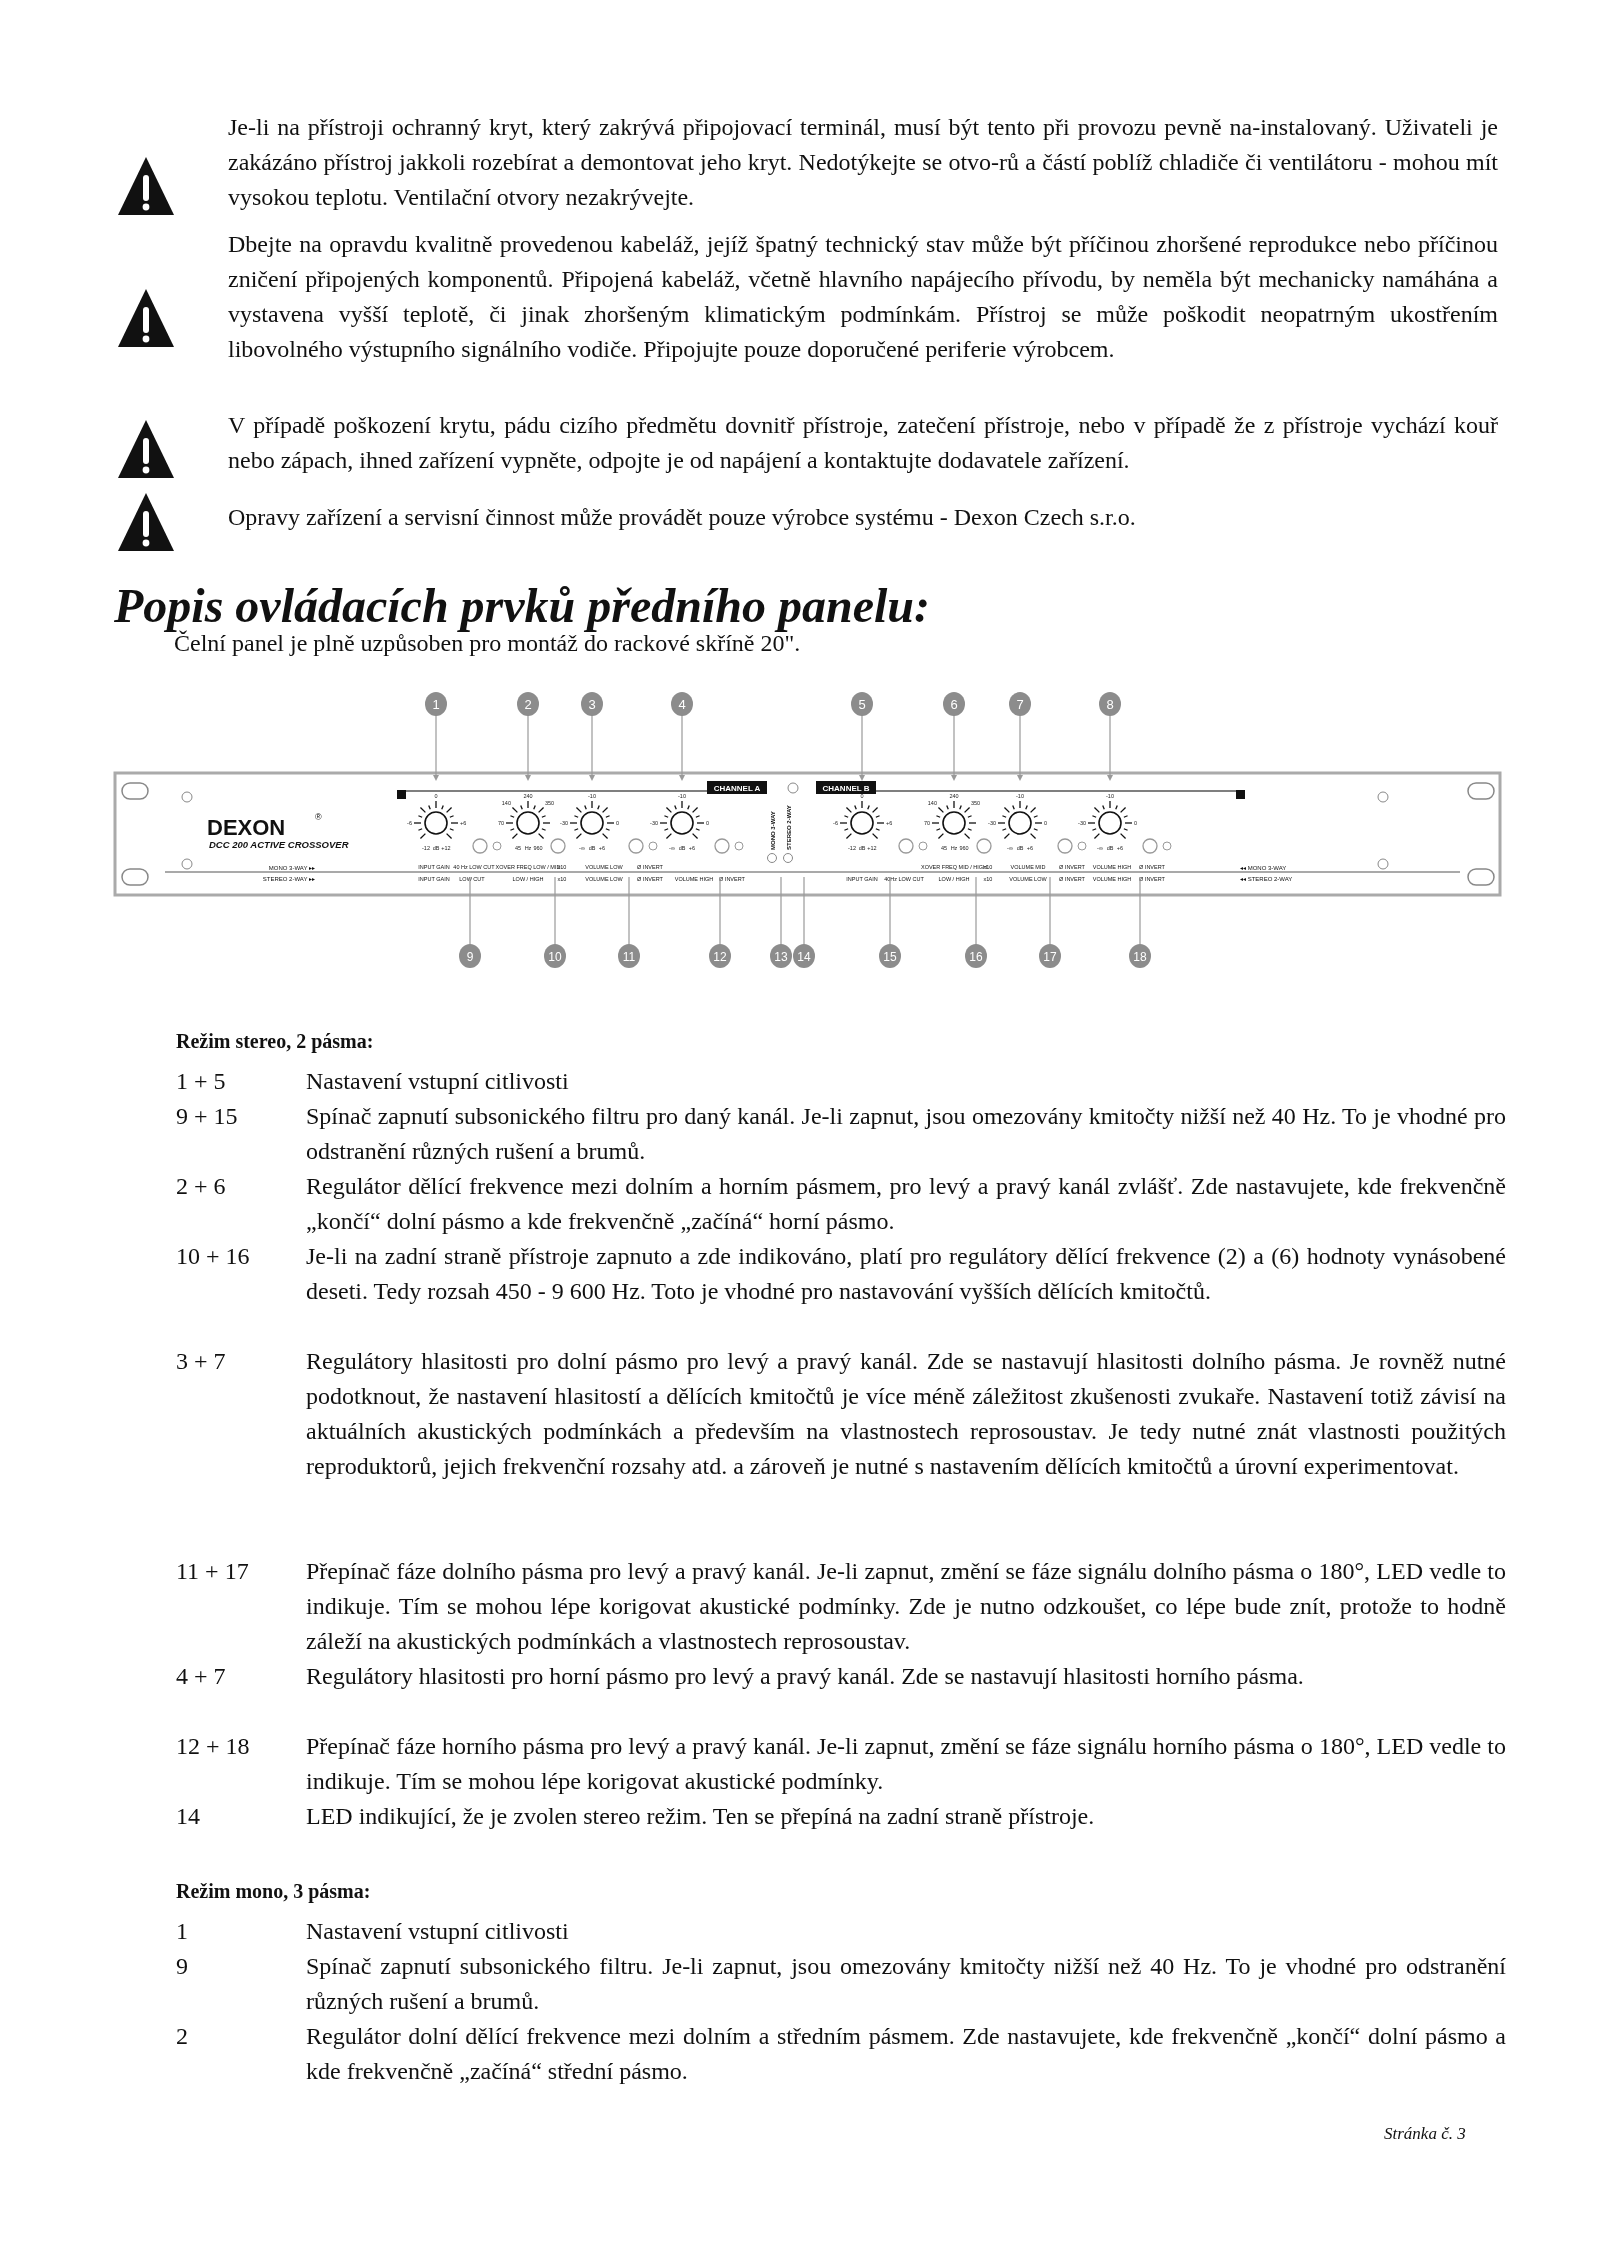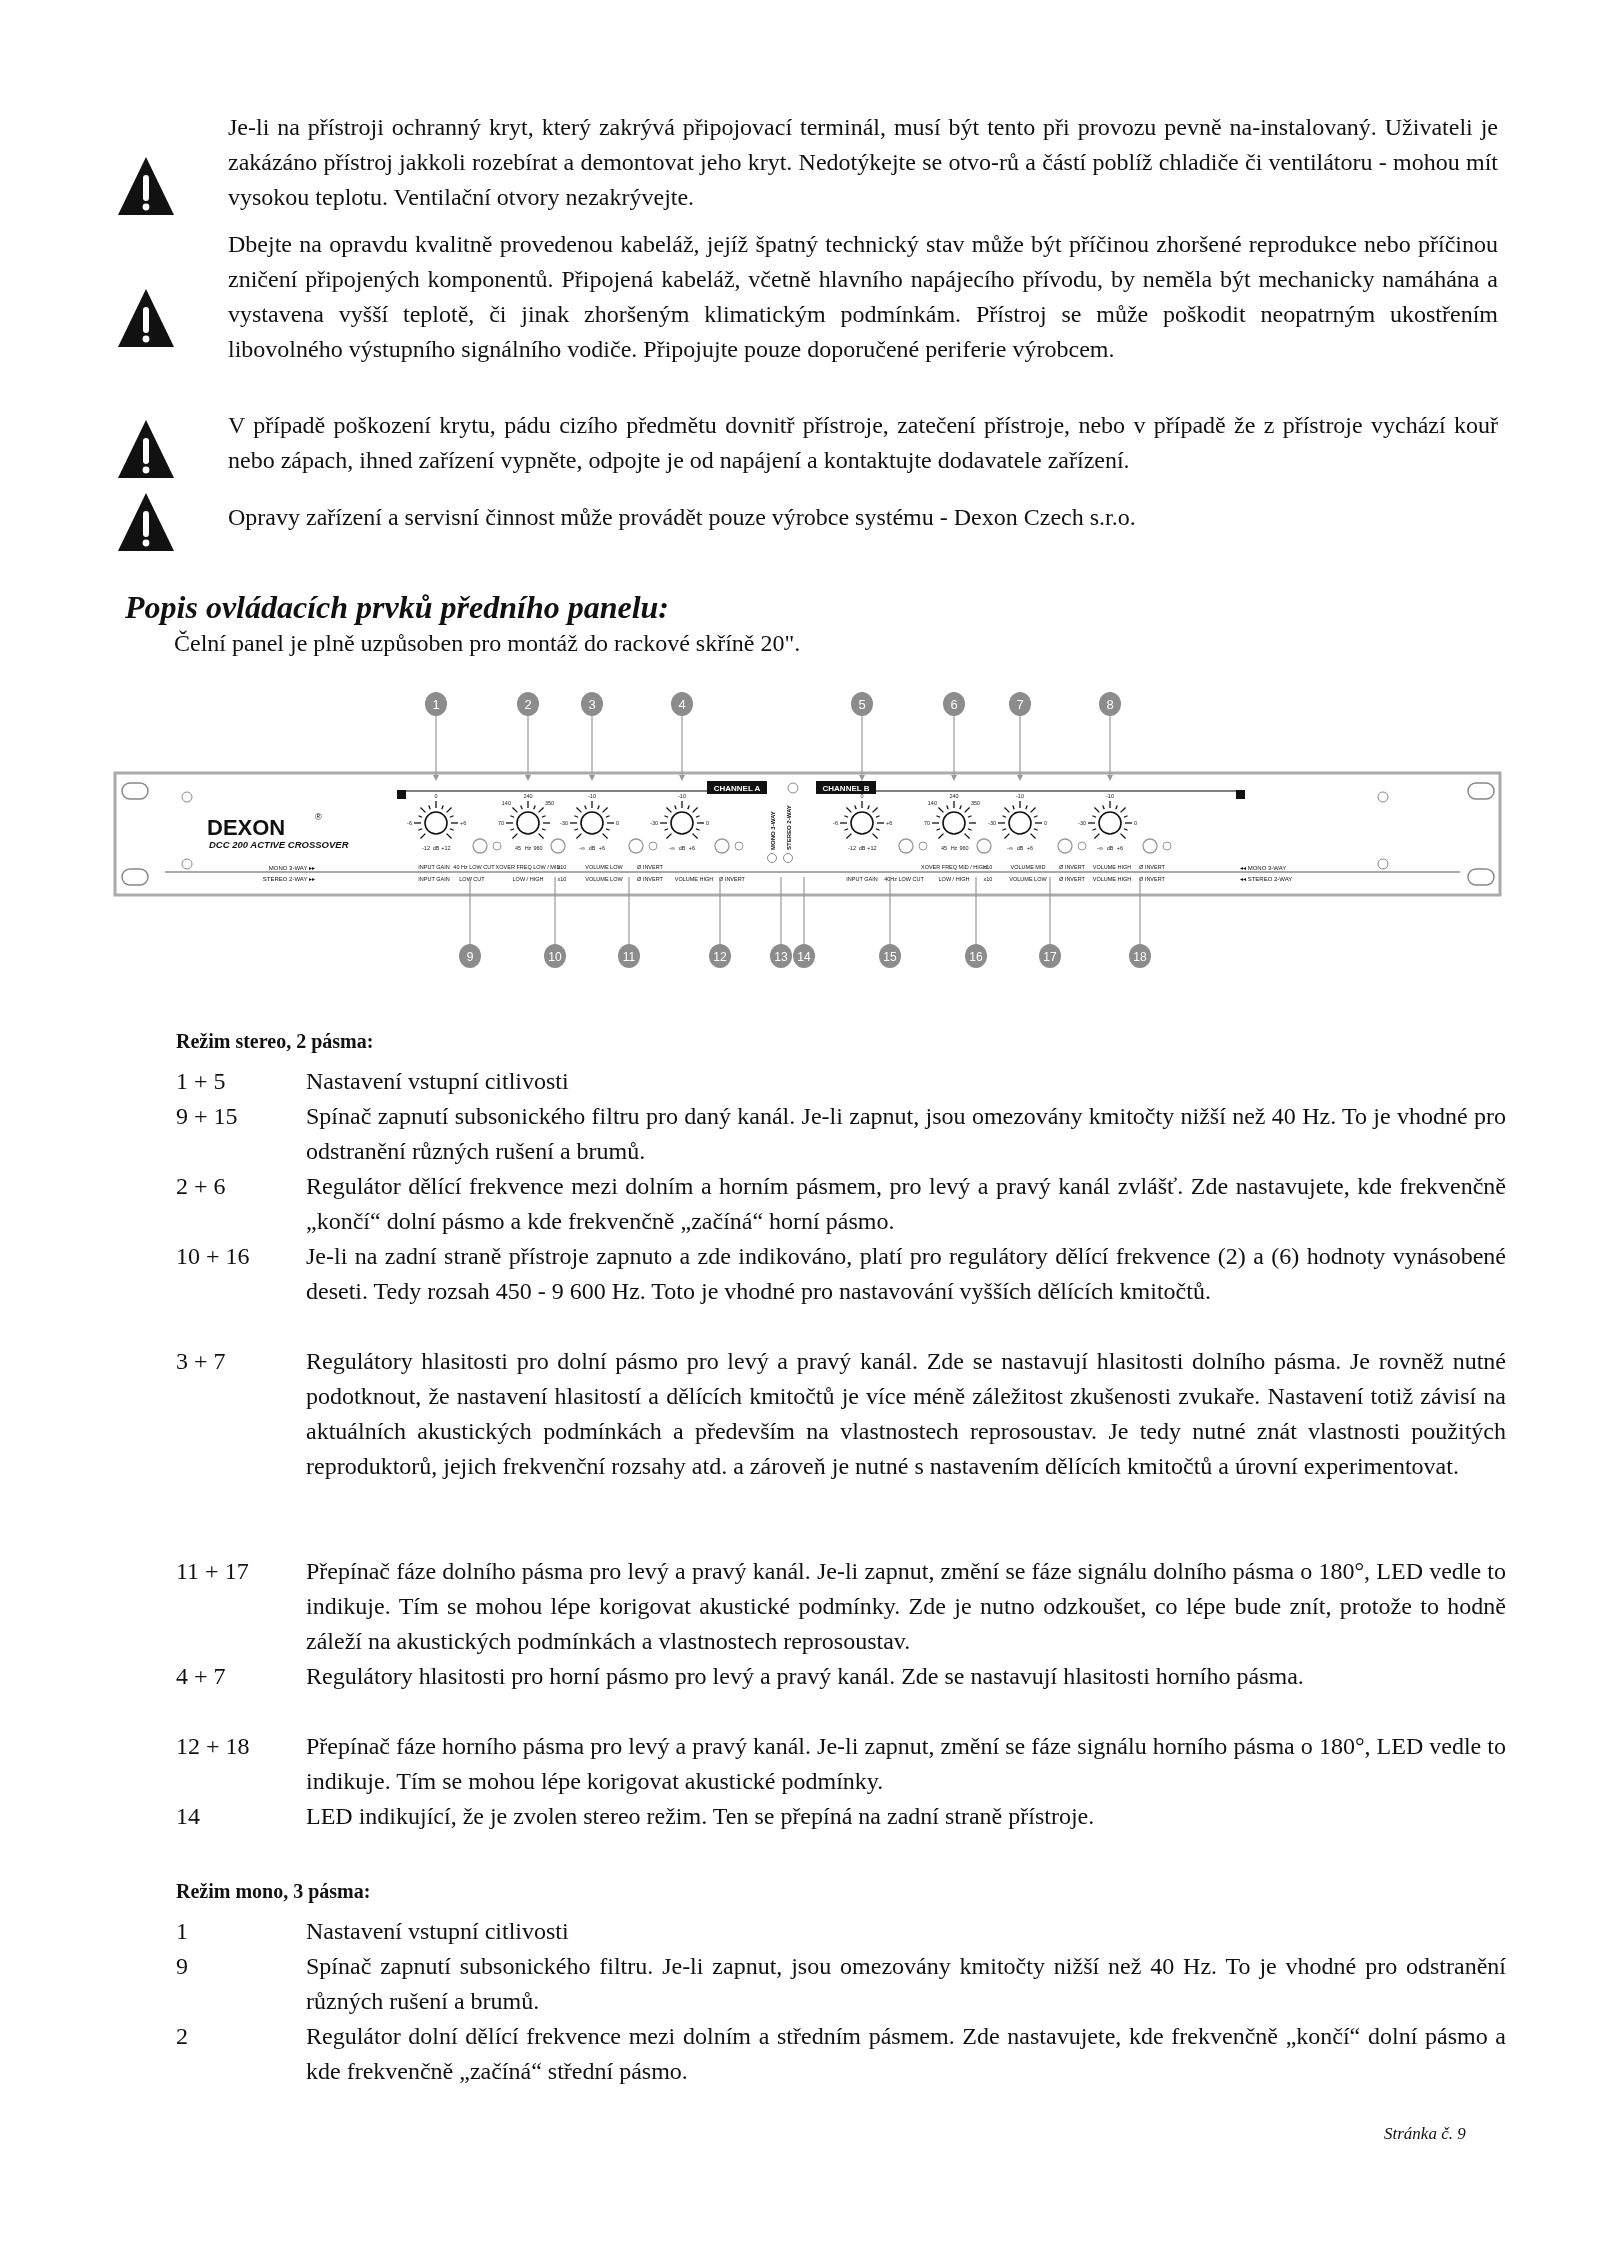--- a/index.html
+++ b/index.html
@@ -1,21 +1,21 @@
 <!DOCTYPE html>
 <html><head>
 <meta charset="utf-8">
 <style>
   html, body { margin:0; padding:0; background:#fff; }
   body { width:1600px; height:2264px; position:relative; overflow:hidden;
          font-family:"Liberation Serif","DejaVu Serif",serif; color:#111; }
   .warn { position:absolute; left:228px; width:1270px; font-size:24px; line-height:35px; text-align:justify; }
   .warn-icon { position:absolute; width:60px; height:62px; }
   .warn-icon svg { width:100%; height:100%; }
-  h2.section { position:absolute; left:114px; top:578px; margin:11px; font-size:32px; font-weight:bold; font-style:italic; }
+  h2.section { position:absolute; left:114px; top:578px; margin:0; font-size:48px; font-weight:bold; font-style:italic; }
   .intro { position:absolute; left:174px; top:630px; font-size:24px; }
   #panel-wrap { position:absolute; left:110px; top:680px; width:1400px; height:320px; }
   .list-heading { position:absolute; left:176px; margin:0; font-size:20px; font-weight:bold; }
   .item { position:absolute; left:176px; width:1330px; font-size:24px; line-height:35px; }
   .item .num { position:absolute; left:0; top:0; width:130px; }
   .item .desc { margin-left:130px; text-align:justify; }
   .footer { position:absolute; left:1384px; top:2124px; font-size:17px; font-style:italic; }
 </style>
 </head>
 <body>
@@ -438,13 +438,13 @@
     <div class="item" style="top: 1949px;">
       <span class="num">9</span>
       <div class="desc">Spínač zapnutí subsonického filtru. Je-li zapnut, jsou omezovány kmitočty nižší než 40 Hz. To je vhodné pro odstranění různých rušení a brumů.</div>
     </div>
     <div class="item" style="top: 2019px;">
       <span class="num">2</span>
       <div class="desc">Regulátor dolní dělící frekvence mezi dolním a středním pásmem. Zde nastavujete, kde frekvenčně „končí“ dolní pásmo a kde frekvenčně „začíná“ střední pásmo.</div>
     </div>
   </div>
 
-<div class="footer">Stránka č. 9</div>
+<div class="footer">Stránka č. 3</div>
 
 </body></html>

